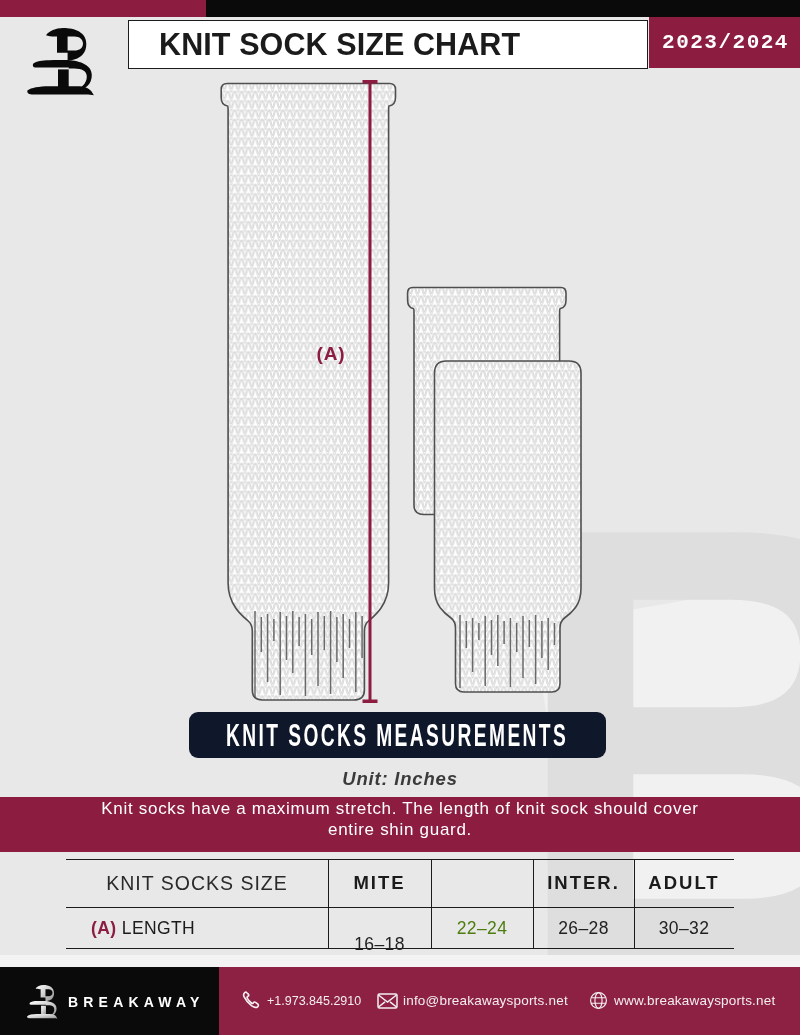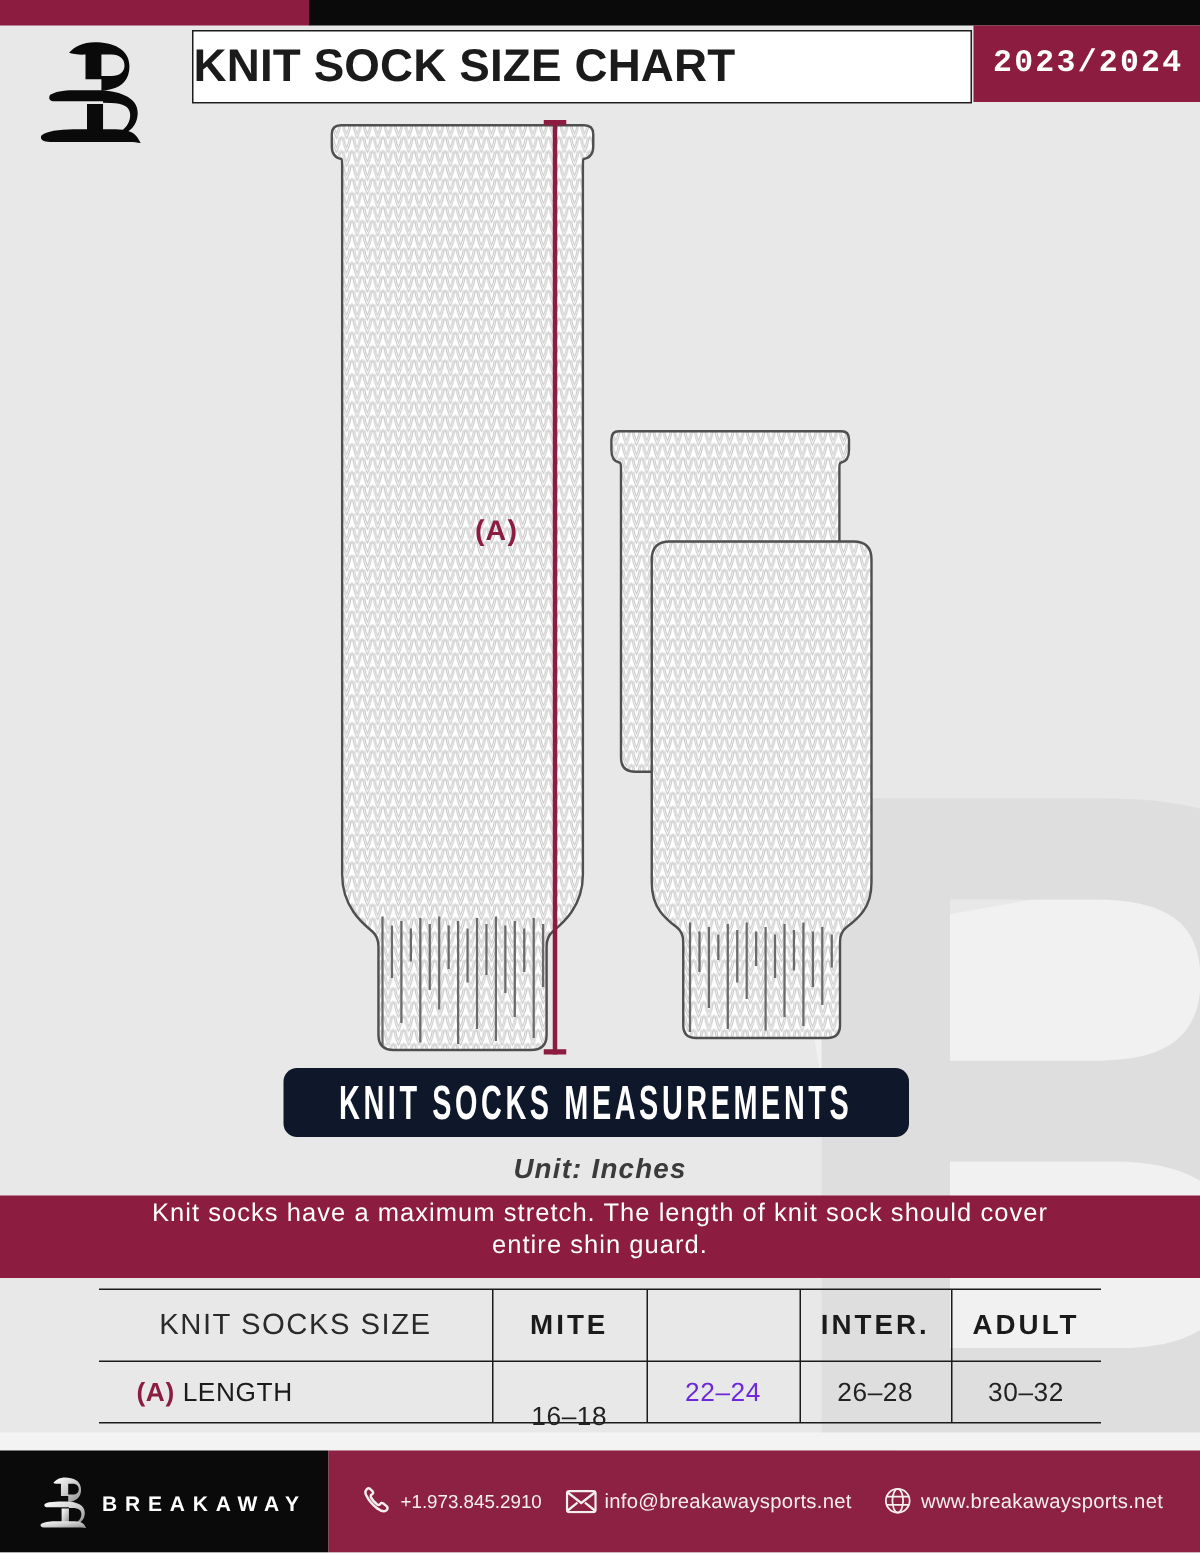--- a/index.html
+++ b/index.html
@@ -90,21 +90,21 @@
 
 <div class="abs" style="left:0;top:0;width:206px;height:17px;background:#8C1D40"></div>
 <div class="abs" style="left:206px;top:0;width:594px;height:17px;background:#0a0a0a"></div>
 <div class="abs" style="left:649px;top:17px;width:151px;height:51px;background:#8C1D40;color:#fff;
      font-family:'Liberation Mono',monospace;font-weight:bold;font-size:21px;letter-spacing:1.5px;
      display:flex;align-items:center;justify-content:center">
     <span style="margin-left:2px">2023/2024</span>
   </div>
 <div class="abs" style="left:128px;top:20px;width:518px;height:47px;background:#fff;border:1.5px solid #1c1c1c;
      display:flex;align-items:center">
-  <span style="font-size:30.5px;font-weight:bold;color:#1B1B1B;letter-spacing:0.1px">KNIT SOCK SIZE CHART</span>
+  <span style="margin-left:30px;font-size:30.5px;font-weight:bold;color:#1B1B1B;letter-spacing:0.1px">KNIT SOCK SIZE CHART</span>
 </div>
 <svg class="abs" style="left:25px;top:26px" width="70" height="70" viewBox="0 0 70 70" fill="#0a0a0a">
     <path fill-rule="evenodd" d="M 21,9.2 C 24.5,5 30.5,2.1 38,2.1 C 50,2.1 61.3,6.3 61.3,18.3 C 61.3,27 56,31.6 50,33.2 C 47.5,34 45.2,34.4 43.5,34.5 L 42.6,34.5 L 42.6,26.8 L 32,26.8 L 32,10.4 C 27.5,10.6 23.5,10.1 21,9.2 Z M 42.6,10.4 L 49.5,10.4 C 54.5,10.4 58,13.2 58,17.6 C 58,22.1 54.5,24.6 49.5,24.6 L 42.6,24.6 Z"></path>
 <path d="M 8.3,37.4 C 11.5,35.2 17,34.3 24,34.2 C 31,34.1 36,34.1 40,34.1 C 53,34.1 66.8,38.3 66.8,49 C 66.8,58.5 60.5,63.2 52.5,64.4 L 50.5,64.5 C 55.5,62.3 61.8,58 61.8,50.8 C 61.8,45 57,42.7 49,42.6 L 43.7,42.5 L 43.7,41.5 L 10.5,41.5 C 8,41.5 7.2,39.4 8.3,37.4 Z"></path>
 <path d="M 33,43.4 H 43.7 V 62 H 33 Z"></path>
 <path d="M 2.6,64.3 C 6,61.6 14,60.3 24,60.2 L 52,60.2 C 59,60.2 64,62 66.4,65.3 C 67.3,66.9 68.5,68.6 68.8,69.3 C 66.5,68.9 64,68.6 61,68.6 L 8.5,68.6 C 4,68.6 1.3,66.9 2.6,64.3 Z"></path>
   </svg>
 
 <div class="abs" style="left:189px;top:712px;width:417px;height:46px;background:#0f172a;border-radius:9px;
      display:flex;align-items:center;justify-content:center">
@@ -122,21 +122,21 @@
   <div class="abs" style="left:262px;top:0;height:88px;border-left:1.5px solid #1B1B1B"></div>
   <div class="abs" style="left:365px;top:0;height:88px;border-left:1.5px solid #1B1B1B"></div>
   <div class="abs" style="left:467px;top:0;height:88px;border-left:1.5px solid #1B1B1B"></div>
   <div class="abs" style="left:568px;top:0;height:88px;border-left:1.5px solid #1B1B1B"></div>
   <div class="abs" style="left:0;top:0;width:262px;height:46px;display:flex;align-items:center;justify-content:center;font-size:19.5px;letter-spacing:1px;color:#2a2a2a">KNIT SOCKS SIZE</div>
   <div class="abs" style="left:262px;top:0;width:103px;height:46px;display:flex;align-items:center;justify-content:center;font-size:18.5px;letter-spacing:2px;font-weight:bold;color:#1B1B1B">MITE</div>
   <div class="abs" style="left:568px;top:0;width:100px;height:46px;display:flex;align-items:center;justify-content:center;font-size:18.5px;letter-spacing:2px;font-weight:bold;color:#1B1B1B">ADULT</div>
   <div class="abs" style="left:467px;top:0;width:101px;height:46px;display:flex;align-items:center;justify-content:center;font-size:18.5px;letter-spacing:2px;font-weight:bold;color:#1B1B1B">INTER.</div>
   <div class="abs" style="left:25px;top:48px;width:237px;height:40px;display:flex;align-items:center;font-size:17.5px;letter-spacing:0.4px;color:#1B1B1B"><b style="color:#8C1D40">(A)</b>&nbsp;LENGTH</div>
   <div class="abs" style="left:262px;top:64px;width:103px;height:40px;display:flex;align-items:center;justify-content:center;font-size:17.5px;letter-spacing:0.4px;color:#222">16–18</div>
-  <div class="abs" style="left:365px;top:48px;width:102px;height:40px;display:flex;align-items:center;justify-content:center;font-size:17.5px;letter-spacing:0.4px;color:#6d28d9">22–24</div>
+  <div class="abs" style="left:365px;top:48px;width:102px;height:40px;display:flex;align-items:center;justify-content:center;font-size:17.5px;letter-spacing:0.4px;color:#4d7c0f">22–24</div>
   <div class="abs" style="left:467px;top:48px;width:101px;height:40px;display:flex;align-items:center;justify-content:center;font-size:17.5px;letter-spacing:0.4px;color:#222">26–28</div>
   <div class="abs" style="left:568px;top:48px;width:100px;height:40px;display:flex;align-items:center;justify-content:center;font-size:17.5px;letter-spacing:0.4px;color:#222">30–32</div>
 </div>
 
 <div class="abs" style="left:0;top:955px;width:800px;height:12px;background:#f3f3f3"></div>
 
 <div class="abs" style="left:0;top:967px;width:219px;height:68px;background:#0a0a0a"></div>
 <div class="abs" style="left:219px;top:967px;width:581px;height:68px;background:#8C2143"></div>
 <svg class="abs" style="left:25.5px;top:984px" width="32" height="35" viewBox="0 0 70 70" preserveAspectRatio="none">
   <defs>

